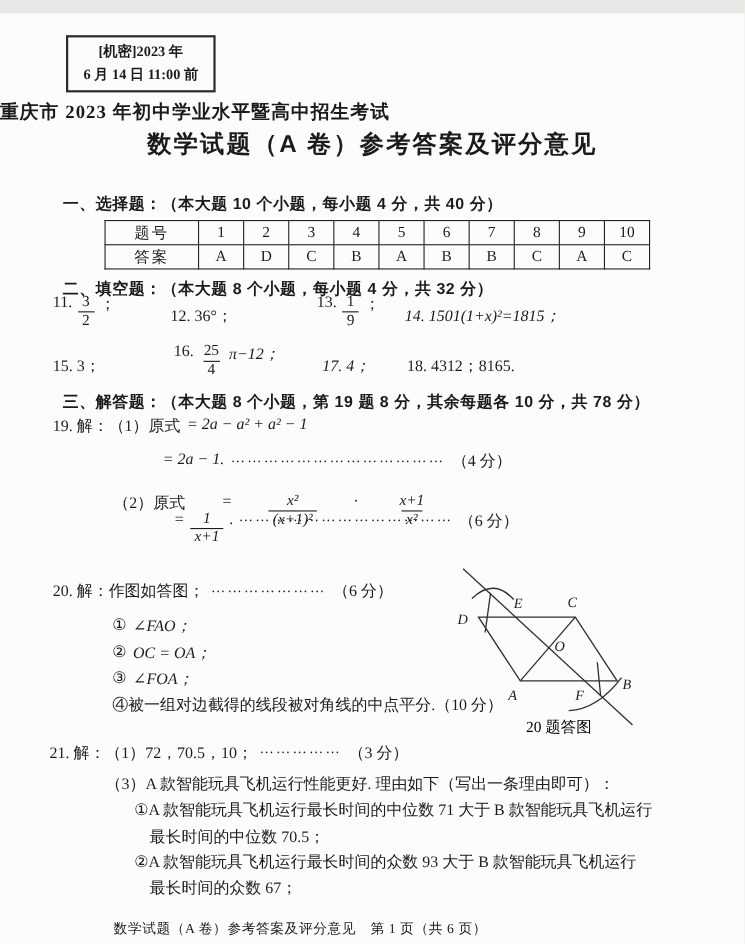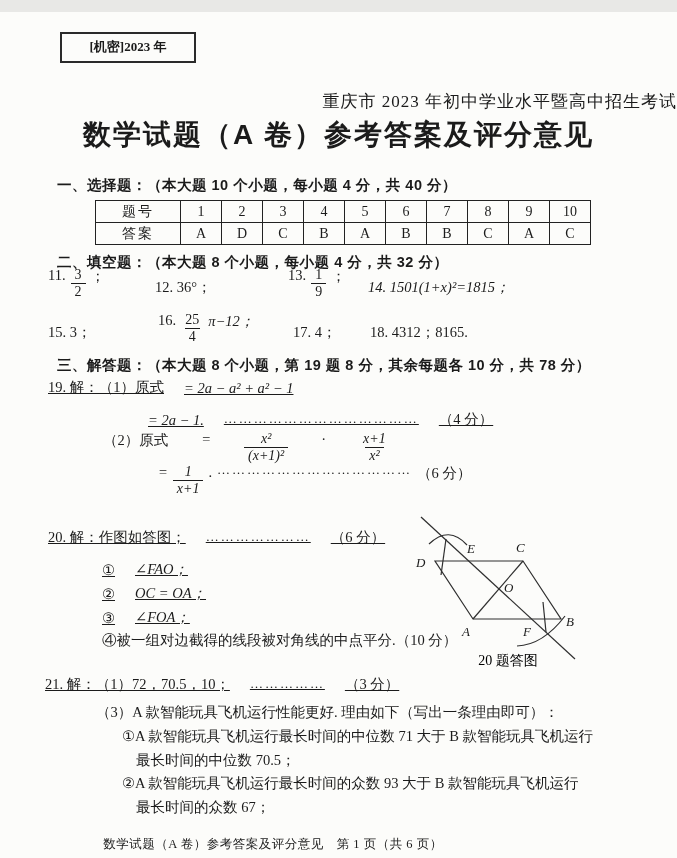--- a/index.html
+++ b/index.html
@@ -10,49 +10,50 @@
   }
   .abs { position:absolute; }
   .hd {
     font-family:"Liberation Sans","DejaVu Sans",sans-serif;
     font-weight:bold; font-size:14.5px; letter-spacing:.5px;
   }
   .stamp {
     border:2px solid #2a2a2a; padding:3px 10px; text-align:center;
     font-size:13px; line-height:1.6; font-weight:bold;
   }
-  .subtitle { width:677px; text-align:right; font-size:17px; font-weight:normal; letter-spacing:1px; }
+  .subtitle { width:677px; text-align:left; font-size:17px; font-weight:bold; letter-spacing:1px; }
   .bigtitle {
-    width:677px; text-align:center; font-size:28px; font-weight:bold; letter-spacing:2px;
+    width:677px; text-align:center; font-size:22px; font-weight:bold; letter-spacing:2px;
     font-family:"Liberation Sans","DejaVu Sans",sans-serif;
   }
   table.anstable { border-collapse:collapse; table-layout:fixed; }
   table.anstable td {
     border:1.5px solid #222; text-align:center; font-size:14px;
     height:21px; padding:0; width:40px;
   }
   table.anstable td.lab { width:84px; letter-spacing:2px; }
   .frac { display:inline-flex; flex-direction:column; align-items:center; line-height:1.12; font-size:14px; vertical-align:middle; }
   .frac .fn { padding:0 4px; }
   .frac .fd { padding:0 4px; border-top:1.3px solid #1b1b1b; }
   .mi { font-style:italic; font-family:"Liberation Serif","DejaVu Serif",serif; }
   .row { display:flex; align-items:flex-start; gap:5px; white-space:nowrap; }
-  .rowb { display:flex; align-items:flex-end; gap:20px; white-space:nowrap;text-decoration:underline; }
+  .rowb { display:flex; align-items:flex-start; gap:6px; white-space:nowrap; }
   .dots { letter-spacing:2px; font-size:13px; white-space:nowrap; transform:translateY(-2px); }
   .score { white-space:nowrap; }
   .footer { width:546px; text-align:center; font-size:12.5px; letter-spacing:.5px; }
   svg text { font-family:"Liberation Serif","DejaVu Serif",serif; }
 </style>
 </head>
 <body>
 
 <div class="page">
 
   <div class="abs stamp" style="left:60px; top:20px; width:112px;">
     <div>[机密]2023 年</div>
+    <div>6 月 14 日 11:00 前</div>
   </div>
 
   <div class="abs subtitle" style="left:0; top:78px;">重庆市 2023 年初中学业水平暨高中招生考试</div>
   <div class="abs bigtitle" style="left:0; top:104px;">数学试题（A 卷）参考答案及评分意见</div>
 
   <div class="abs hd" style="left:57px; top:164px;">一、选择题：（本大题 10 个小题，每小题 4 分，共 40 分）</div>
 
   <table class="anstable abs" style="left:95px; top:188px;">
     <tbody>
         <tr>
@@ -107,36 +108,36 @@
 
   <div class="abs" style="left:48px; top:311px;">15. 3；</div>
   <div class="abs row" style="left:158px; top:300px;">
     <span>16.</span>
     <span class="frac">
       <span class="fn">25</span>
       <span class="fd">4</span>
     </span>
     <span class="mi">π−12；</span>
   </div>
-  <div class="abs" style="left:293px; top:311px;">17. 4；</div>
+  <div class="abs" style="left:293px; top:311px;font-style:italic;">17. 4；</div>
   <div class="abs" style="left:370px; top:311px;">18. 4312；8165.</div>
 
   <div class="abs hd" style="left:57px; top:344px;">三、解答题：（本大题 8 个小题，第 19 题 8 分，其余每题各 10 分，共 78 分）</div>
 
   <div class="abs rowb" style="left:48px; top:366px;">
     <span>19. 解：（1）原式</span>
     <span class="mi">= 2a − a² + a² − 1</span>
   </div>
   <div class="abs rowb" style="left:148px; top:398px; width:375px;">
     <span class="mi">= 2a − 1.</span>
     <span class="dots">…………………………………</span>
     <span class="score">（4 分）</span>
   </div>
 
-  <div class="abs row" style="left:103px; top:419px;gap:33px;">
+  <div class="abs row" style="left:103px; top:436px;gap:33px;">
     <span>（2）原式</span>
     <span class="mi">=</span>
     <span class="frac mi">
       <span class="fn">x²</span>
       <span class="fd">(x+1)²</span>
     </span>
     <span>·</span>
     <span class="frac mi">
       <span class="fn">x+1</span>
       <span class="fd">x²</span>

